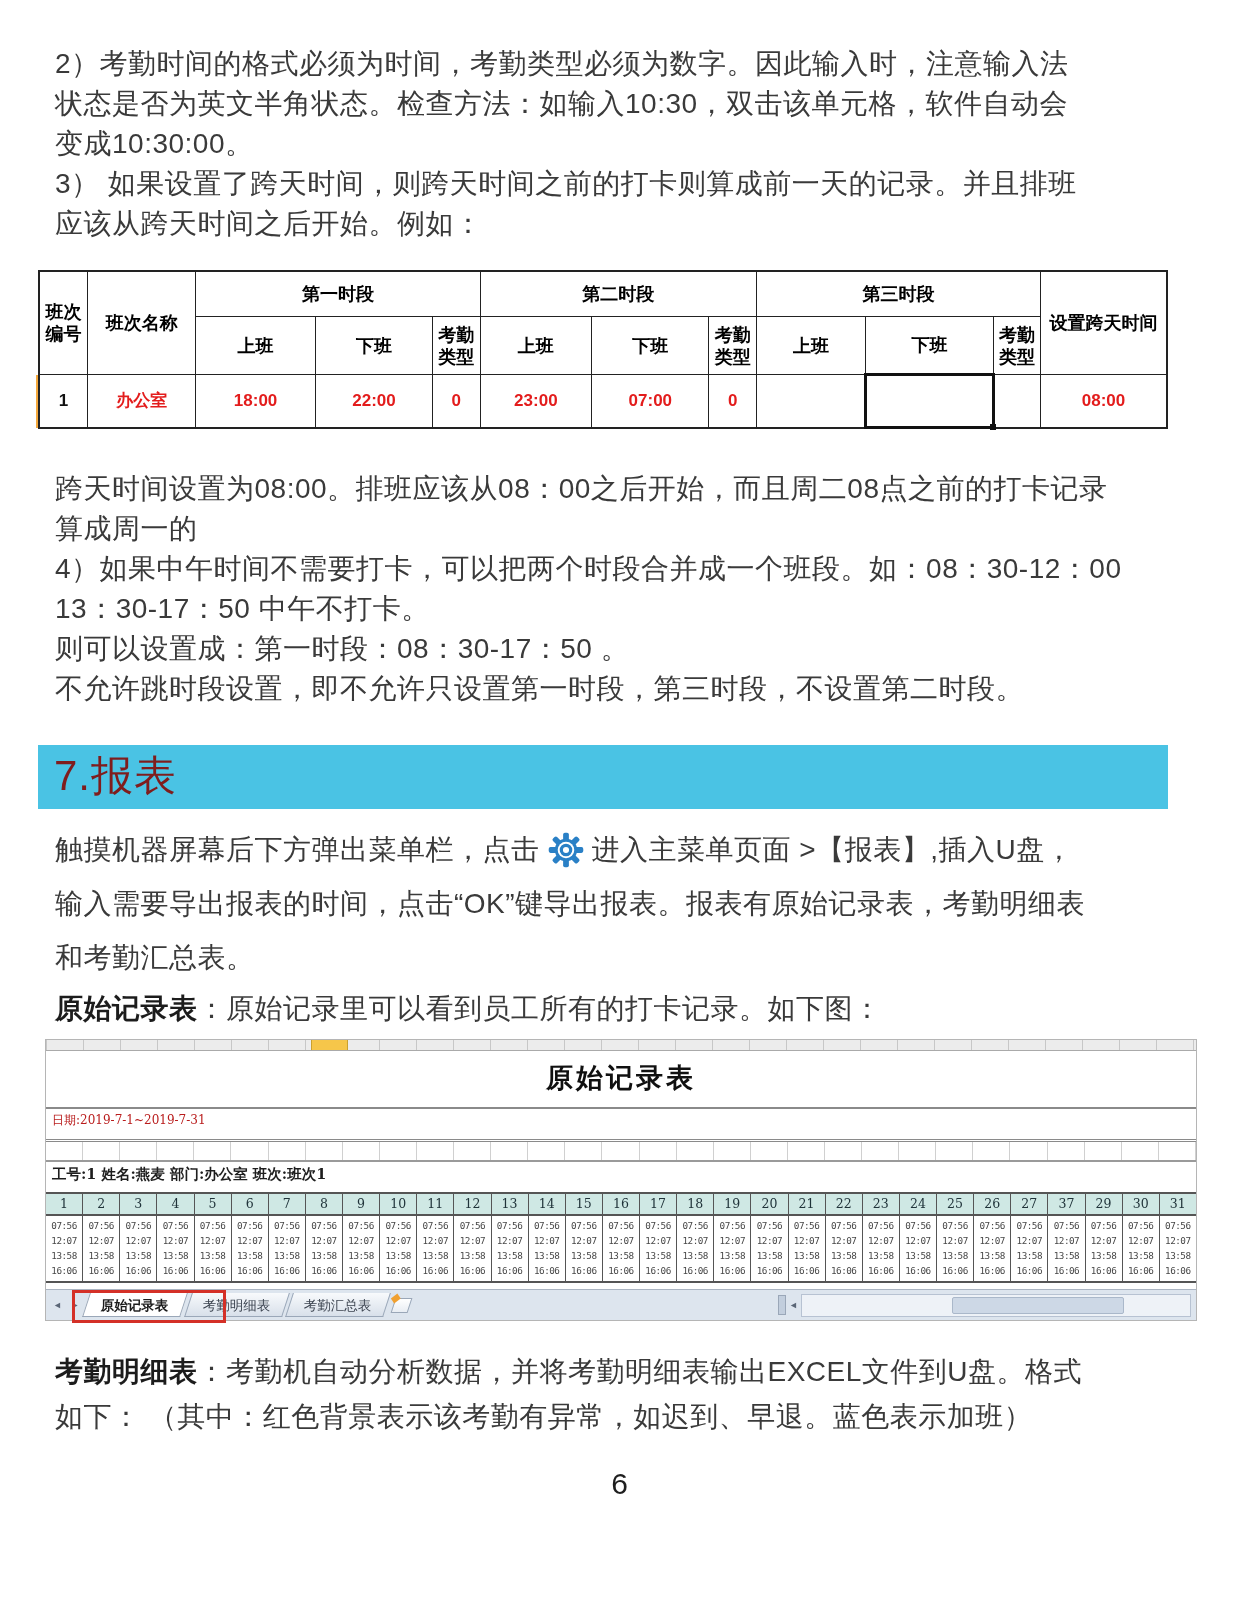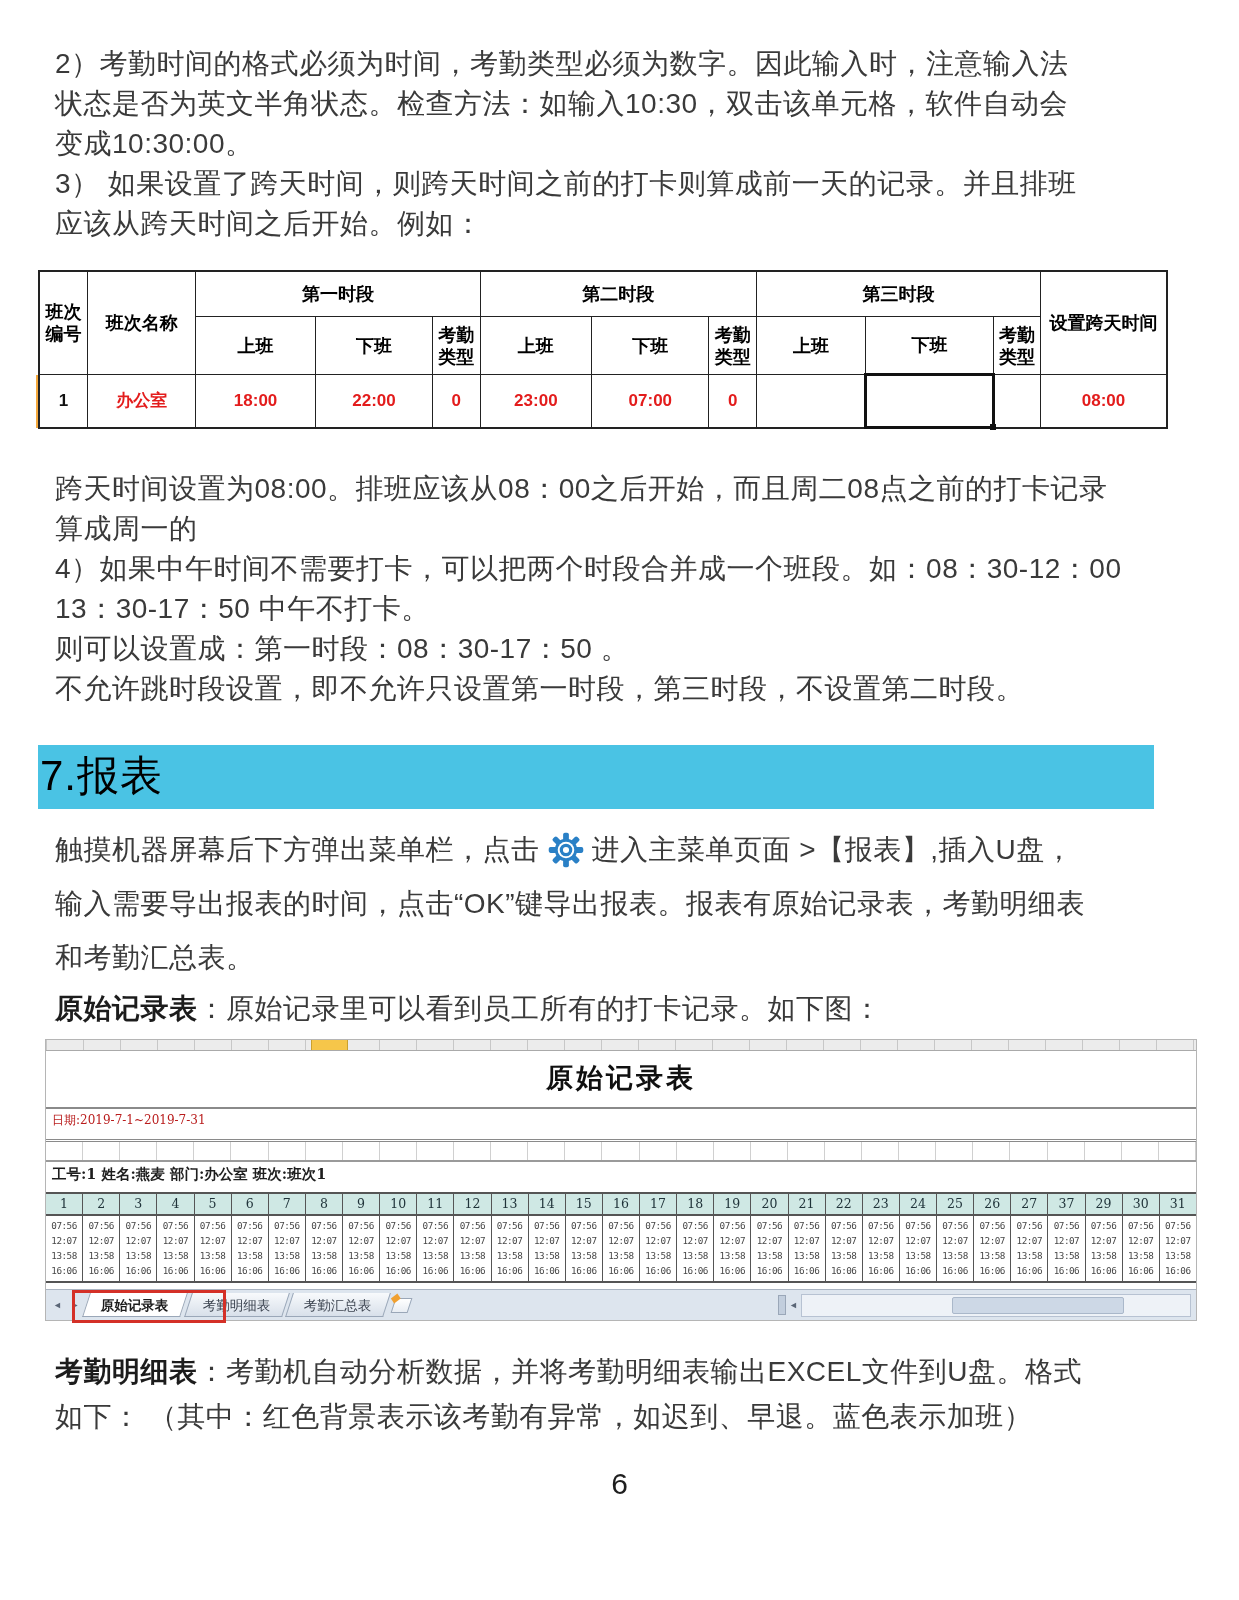--- a/index.html
+++ b/index.html
@@ -15,22 +15,22 @@
   table.shift{border-collapse:collapse;width:100%;table-layout:fixed;border:2px solid #222;background:#fff;}
   .shift th,.shift td{border:1px solid #222;text-align:center;font-weight:bold;padding:2px;word-break:break-all;}
   .shift th{font-size:18px;color:#000000;line-height:22px;}
   .shift th.group{height:40px;}
   .shift tr.sub th{height:52px;}
   .shift td{height:46px;font-size:17px;color:#e31c1c;}
   .shift td.blk{color:#111;box-shadow:-3px 0 0 #f5a93c;}
   .shift td.sel{border:3px solid #111;position:relative;}
   .shift td.sel::after{content:'';position:absolute;right:-4px;bottom:-4px;width:6px;height:6px;background:#111;}
   
-  .section-bar{margin:36px 0 0 -17px;width:1114px;height:64px;background:#4ac3e4;color:#000000;
-    font-size:42px;line-height:62px;padding-left:2px;letter-spacing:1px;}
+  .section-bar{margin:36px 0 0 -17px;width:1114px;height:64px;background:#4ac3e4;color:#7f1d1d;
+    font-size:42px;line-height:62px;padding-left:16px;letter-spacing:1px;}
   .p4{margin-top:14px;line-height:54px;}
   .gear{vertical-align:-9px;margin:0 8px;}
   .lead-para{margin-top:4px;}
   
   .excel{margin:10px 0 0 -10px;width:1152px;border:1px solid #b5b5b5;background:#fff;
     font-family:"DejaVu Serif","Liberation Serif",serif;box-sizing:border-box;}
   .ruler{height:10px;background:#ececec;border-bottom:1px solid #aaa;position:relative;
     background-image:repeating-linear-gradient(90deg,#c7c7c7 0 1px,transparent 1px 37px);}
   .ruler-hl{position:absolute;left:23%;top:0;width:37px;height:100%;background:#f6c64a;border-left:1px solid #caa12f;border-right:1px solid #caa12f;box-sizing:border-box;}
   .ex-title{text-align:center;font-size:27px;font-weight:bold;letter-spacing:3px;color:#101010;padding:9px 0 11px;}

